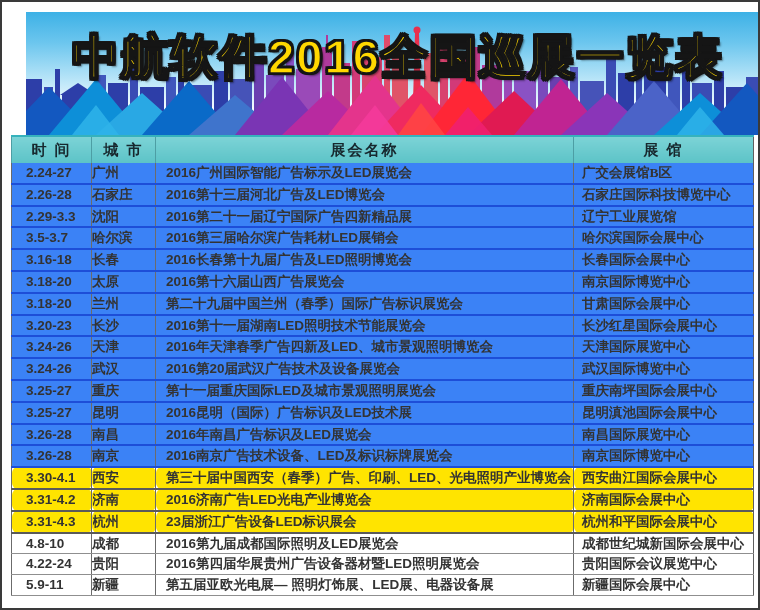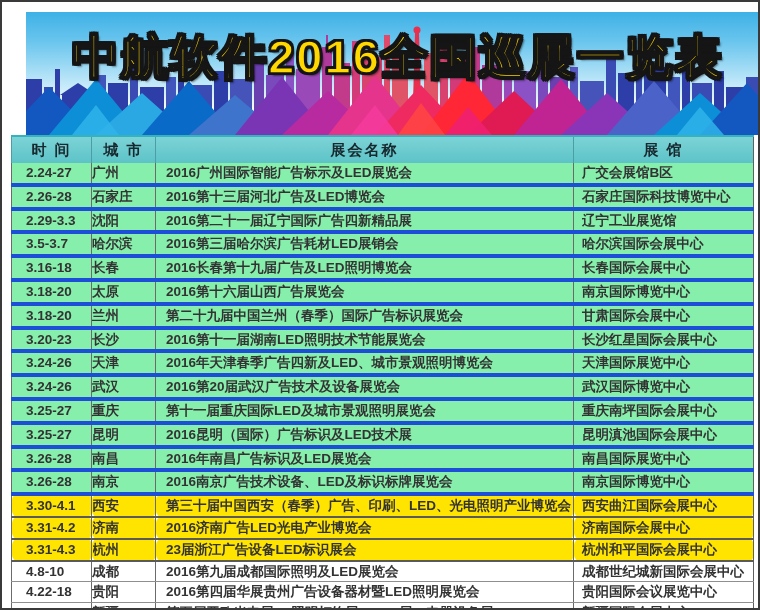--- a/index.html
+++ b/index.html
@@ -64,22 +64,22 @@
     color:#333333;
     border-left:1px solid #6b6b6b;
     padding:0 0 0 8px;
     white-space:nowrap;
     overflow:hidden;
     line-height:19.8px;
   }
   .tour-table td.col-time{padding-left:14px;}
   .tour-table td.col-city{padding-left:0;}
   .tour-table td.col-name{padding-left:10px;}
-  .tour-table td.col-venue{padding-left:8px;}
-  tr.row-gray  td{background:#86efac;border-bottom:4px solid #1d4ed8;margin-top:17px;}
+  .tour-table td.col-venue{padding-left:8px;font-family:Liberation Serif, serif;}
+  tr.row-gray  td{background:#3b82f6;border-bottom:2px solid #1d4ed8;margin-top:17px;}
   tr.row-yellow td{background:#ffe400;border-top:2px solid #5a5a5a;border-bottom:2px solid #5a5a5a;border-radius:6px;}
   tr.row-white td{background:#ffffff;border-bottom:1px solid #8f8f8f;}
 </style>
 </head>
 <body>
 
 <div class="page">
 
   <div class="banner">
 
@@ -284,21 +284,21 @@
           <td class="col-name">23届浙江广告设备LED标识展会</td>
           <td class="col-venue">杭州和平国际会展中心</td>
         </tr>
         <tr class="row-white">
           <td class="col-time">4.8-10</td>
           <td class="col-city">成都</td>
           <td class="col-name">2016第九届成都国际照明及LED展览会</td>
           <td class="col-venue">成都世纪城新国际会展中心</td>
         </tr>
         <tr class="row-white">
-          <td class="col-time">4.22-18</td>
+          <td class="col-time">4.22-24</td>
           <td class="col-city">贵阳</td>
           <td class="col-name">2016第四届华展贵州广告设备器材暨LED照明展览会</td>
           <td class="col-venue">贵阳国际会议展览中心</td>
         </tr>
         <tr class="row-white">
           <td class="col-time">5.9-11</td>
           <td class="col-city">新疆</td>
           <td class="col-name">第五届亚欧光电展— 照明灯饰展、LED展、电器设备展</td>
           <td class="col-venue">新疆国际会展中心</td>
         </tr>

